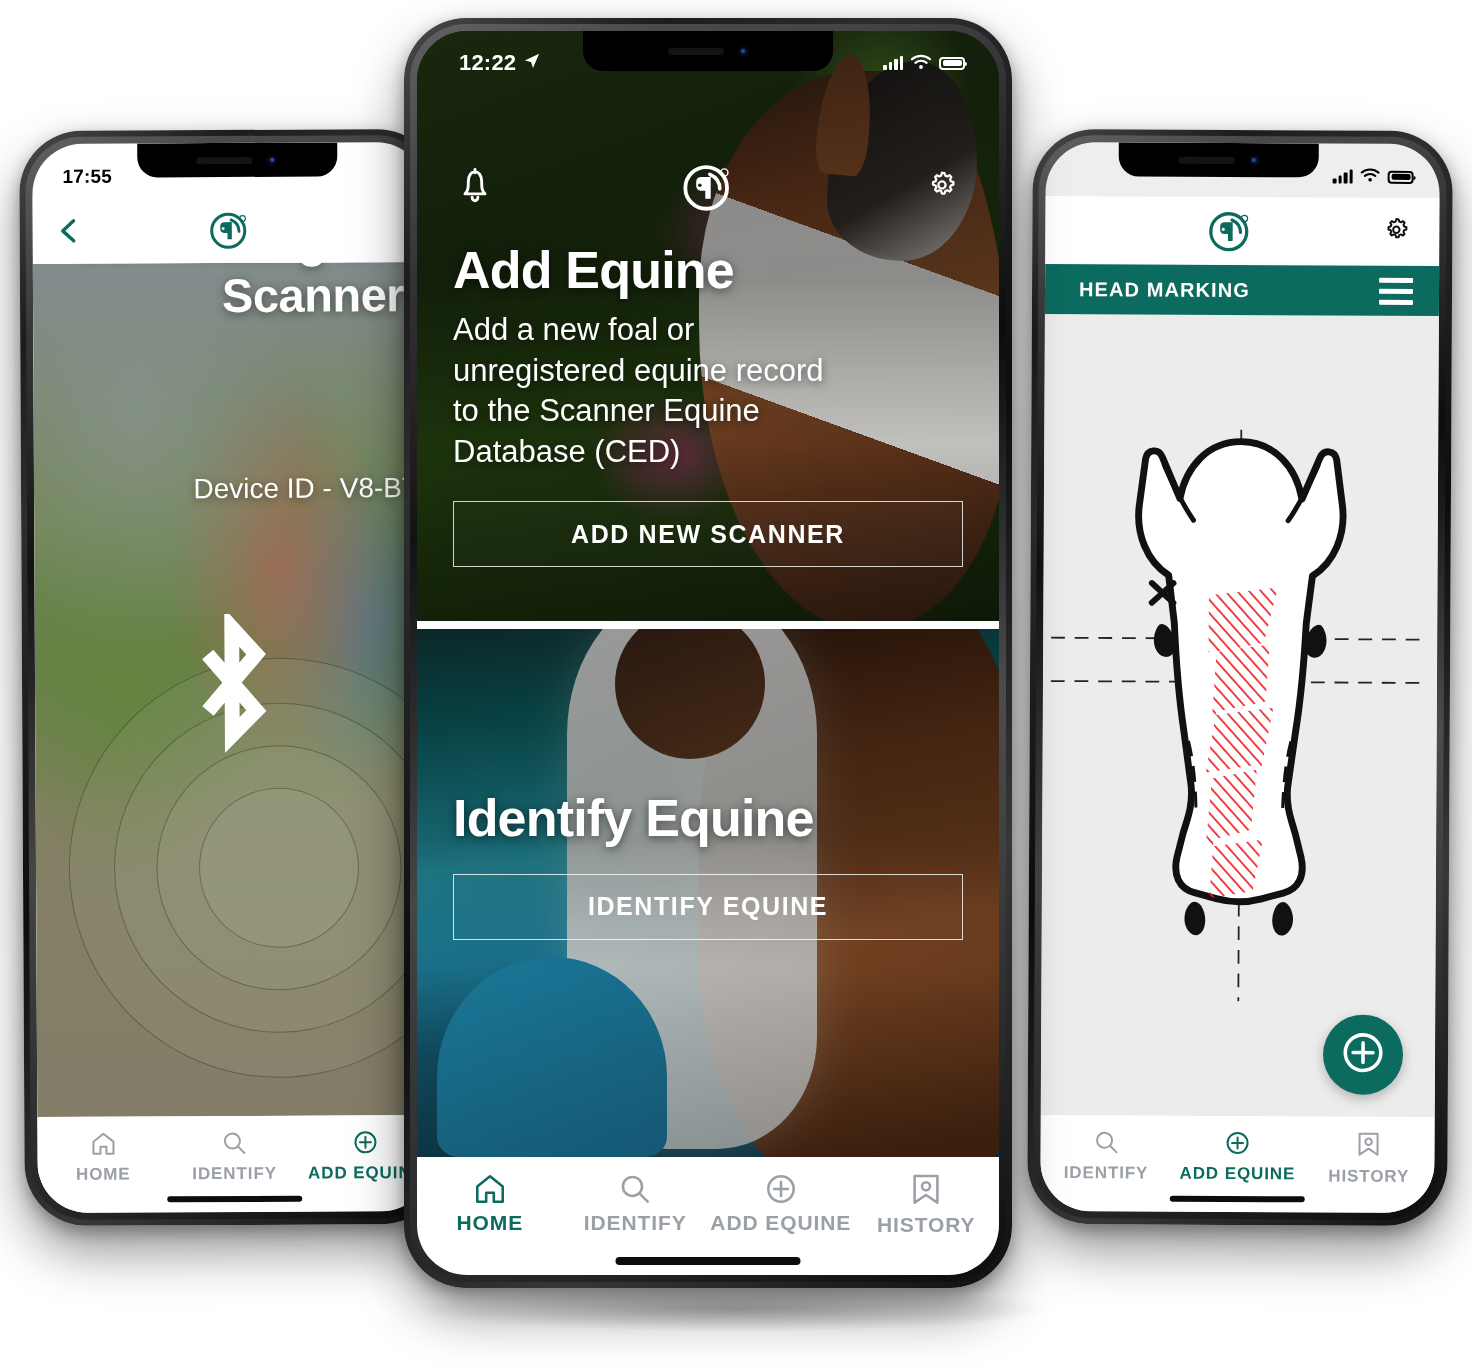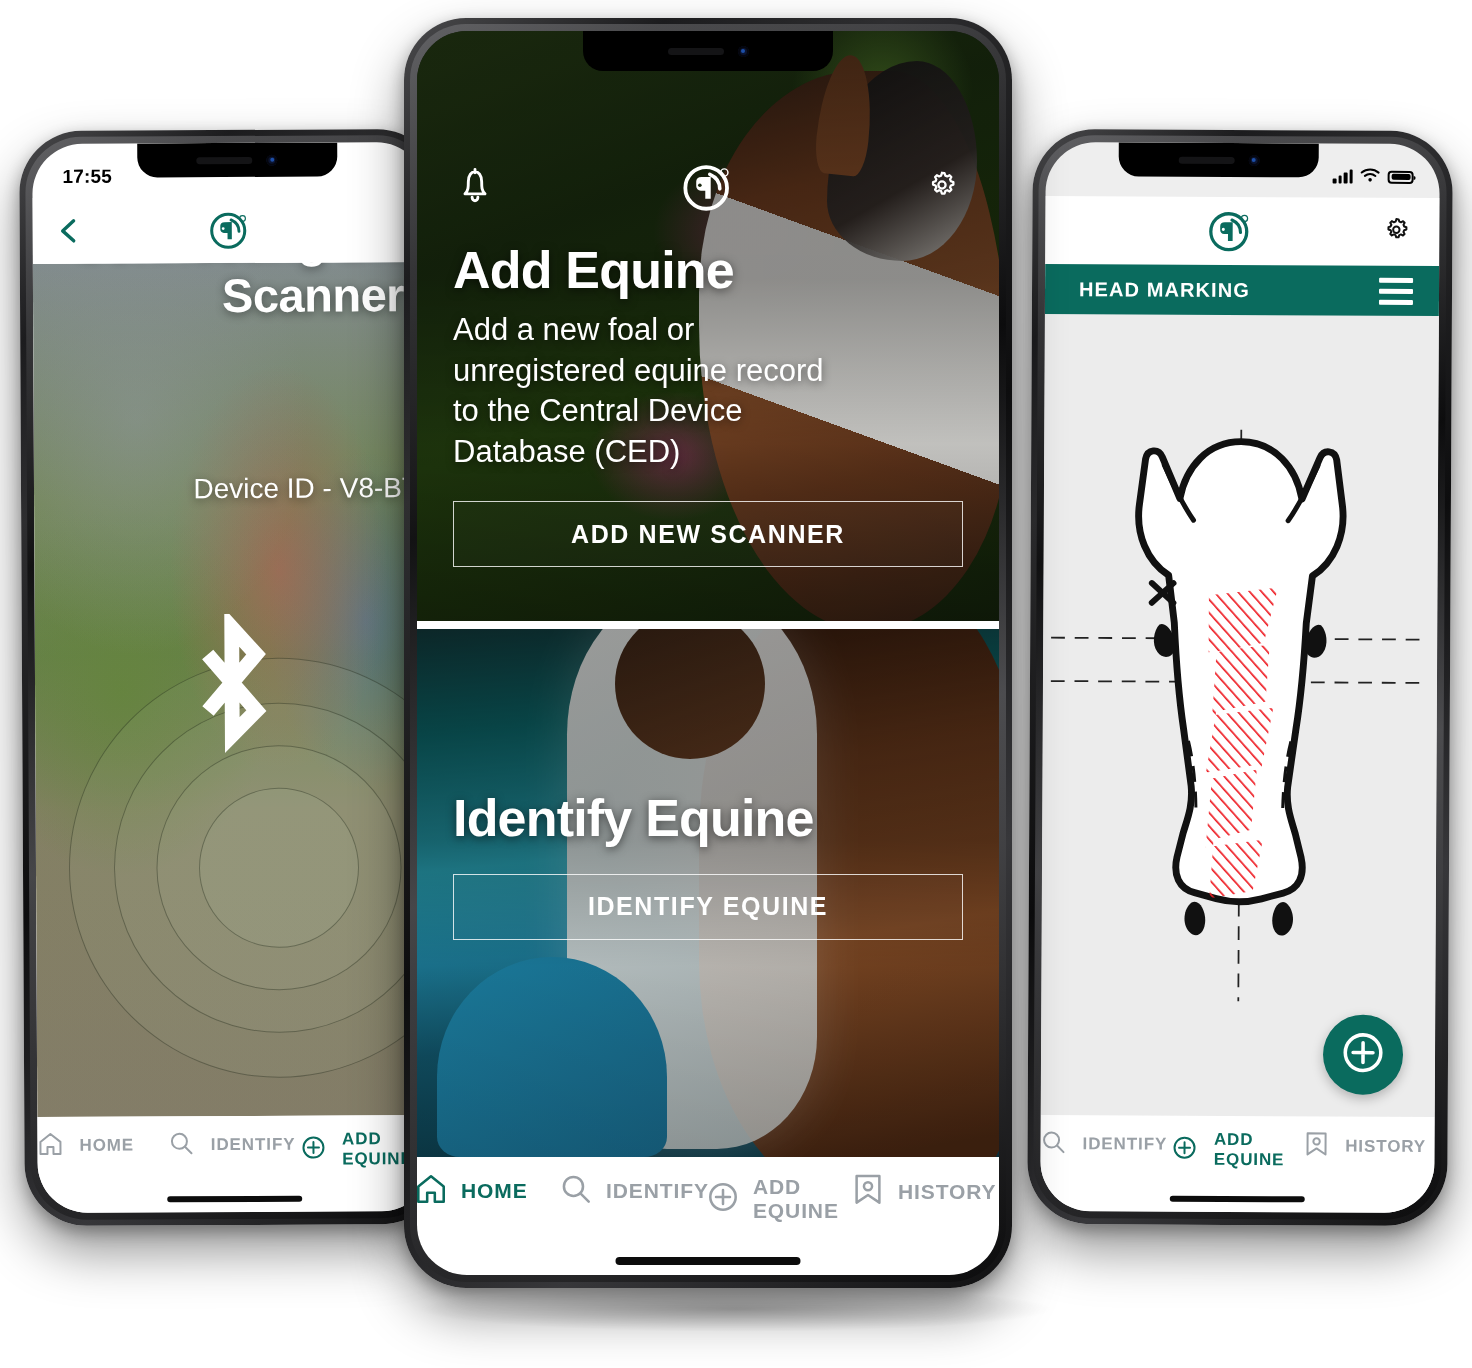--- a/index.html
+++ b/index.html
@@ -230,21 +230,21 @@
     display:flex;align-items:center;justify-content:center;
     color:#fff; font-size:25px; font-weight:700; letter-spacing:1.6px;
     background:rgba(255,255,255,.02);
   }
   .c-tabbar{ position:absolute; bottom:0; left:0; right:0; height:118px; background:#fff; z-index:30;
              display:flex; align-items:flex-start; padding-top:18px;}
   .c-tabbar .tab-label{ font-size:21px; }
   .c-tabbar .tabitem svg{ transform:scale(1.18); }
 
   
-  .tabitem{ flex:1; display:flex; flex-direction:row; align-items:center; gap:16px; color:var(--grey); }
+  .tabitem{ flex:1; display:flex; flex-direction:column; align-items:center; gap:4px; color:var(--grey); }
   .tabitem.active{ color:var(--teal); }
   .tab-label{ font-size:17px; font-weight:700; letter-spacing:.9px; }
 
   .shadow-ellipse{
     position:absolute; left:50%; transform:translateX(-50%);
     bottom:36px; width:640px; height:46px; border-radius:50%;
     background: radial-gradient(ellipse at center, rgba(0,0,0,.26), rgba(0,0,0,0) 70%);
     z-index:0;
   }
 </style>
@@ -516,20 +516,48 @@
 
       <div class="c-divider"></div>
 
       <div class="notch">
         <div class="speaker"></div>
         <div class="cam">
             <i></i>
           </div>
       </div>
 
+      <div class="statusbar">
+        <div class="sb-left">
+          <span>12:22</span>
+          <span>
+            <svg viewBox="0 0 20 20" width="19" height="19">
+                <path d="M18 3 L3 10 L9.5 11.6 L11.6 18 Z" fill="#fff"></path>
+              </svg>
+          </span>
+        </div>
+        <div class="sb-right" style="color:#fff">
+          <span class="bars">
+              <i></i>
+              <i></i>
+              <i></i>
+              <i></i>
+            </span>
+          <span>
+            <svg viewBox="0 0 22 16" width="22" height="16">
+                <path d="M2 5.2 A14 14 0 0 1 20 5.2" fill="none" stroke="currentColor" stroke-width="2.2" stroke-linecap="round"></path>
+                <path d="M5.4 8.8 A9 9 0 0 1 16.6 8.8" fill="none" stroke="currentColor" stroke-width="2.2" stroke-linecap="round"></path>
+                <circle cx="11" cy="13" r="1.9" fill="currentColor"></circle>
+              </svg>
+          </span>
+          <span class="batt">
+              <i></i>
+            </span>
+        </div>
+      </div>
 
       <div class="c-hdr-icons">
         <span>
           <svg viewBox="0 0 32 36" width="36" height="40">
             <path d="M16 4 v3 M7 26 c3 -3 3 -6 3 -11 c0 -6 3 -9 6 -9 c3 0 6 3 6 9 c0 5 0 8 3 11 z" fill="none" stroke="#fff" stroke-width="2.6" stroke-linejoin="round" stroke-linecap="round"></path>
             <path d="M13.4 29 c0 2 1.4 3.2 2.6 3.2 c1.2 0 2.6 -1.2 2.6 -3.2" fill="none" stroke="#fff" stroke-width="2.6" stroke-linecap="round"></path>
           </svg>
         </span>
         <span class="mid logo">
           <svg viewBox="0 0 64 64" width="58" height="58">
@@ -543,21 +571,21 @@
         <span>
           <svg viewBox="0 0 30 30" width="34" height="34">
             <path d="M15 4.2 l2.2 .35 .75 2.2 1.7 .72 2-1.12 1.6 1.6 -1.12 2 .72 1.7 2.2 .75 0 2.26 -2.2 .75 -.72 1.7 1.12 2 -1.6 1.6 -2-1.12 -1.7 .72 -.75 2.2 -2.26 0 -.75-2.2 -1.7-.72 -2 1.12 -1.6-1.6 1.12-2 -.72-1.7 -2.2-.75 0-2.26 2.2-.75 .72-1.7 -1.12-2 1.6-1.6 2 1.12 1.7-.72 .75-2.2 z" fill="none" stroke="#fff" stroke-width="2" stroke-linejoin="round"></path>
             <circle cx="15" cy="15" r="3.2" fill="none" stroke="#fff" stroke-width="2"></circle>
           </svg>
         </span>
       </div>
 
       <div class="c-block" style="top:212px">
         <div class="c-h1">Add Equine</div>
-        <div class="c-p">Add a new foal or unregistered equine record to the Central Device Database (CED)</div>
+        <div class="c-p">Add a new foal or unregistered equine record to the Scanner Equine Database (CED)</div>
         <div class="c-btn">ADD NEW SCANNER</div>
       </div>
 
       <div class="c-block" style="top:760px">
         <div class="c-h1">Identify Equine</div>
         <div class="c-btn">IDENTIFY EQUINE</div>
       </div>
 
       <div class="c-tabbar">
         <div class="tabitem active">

